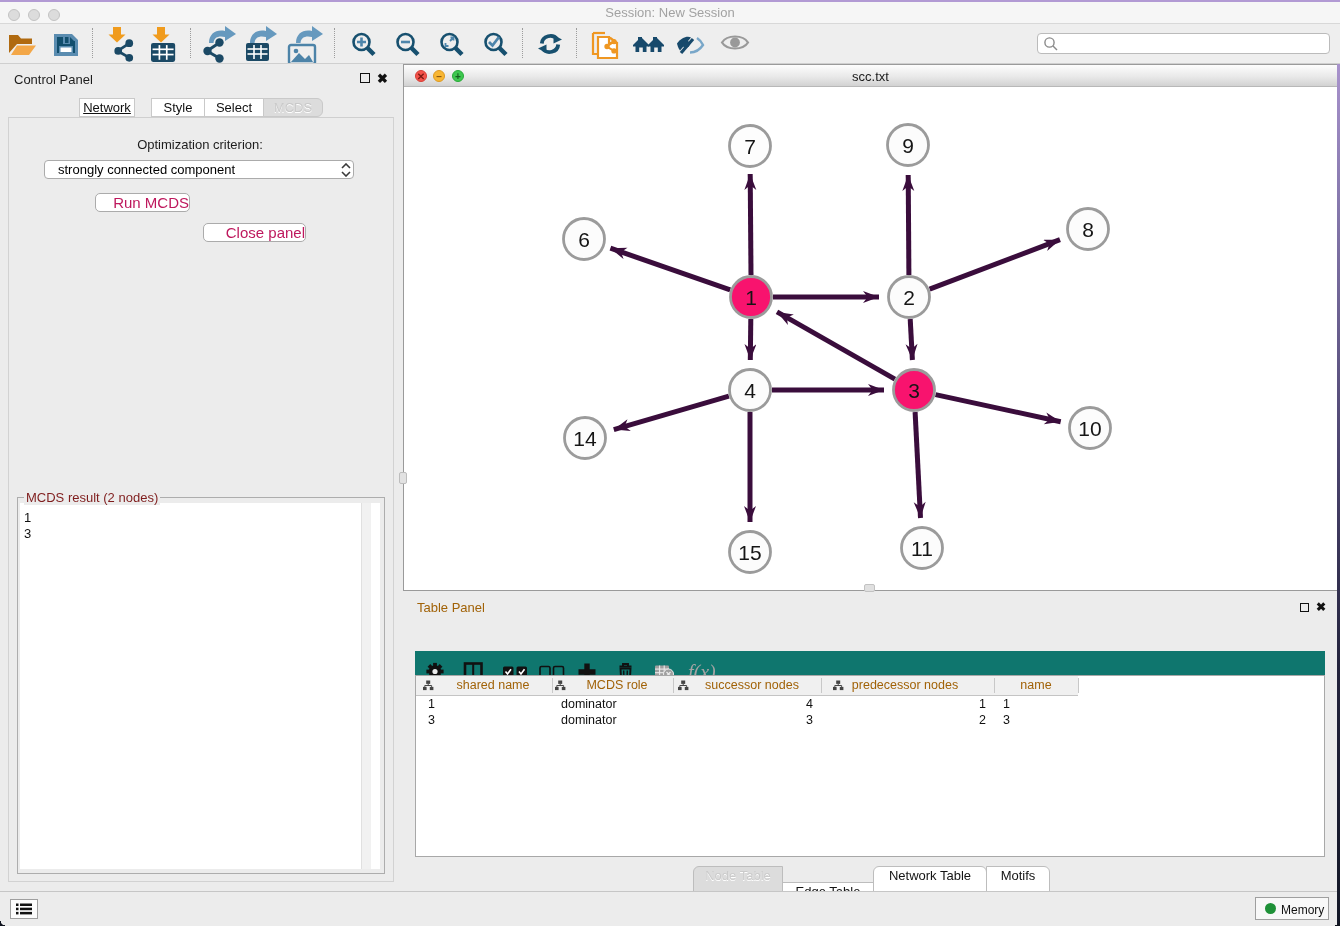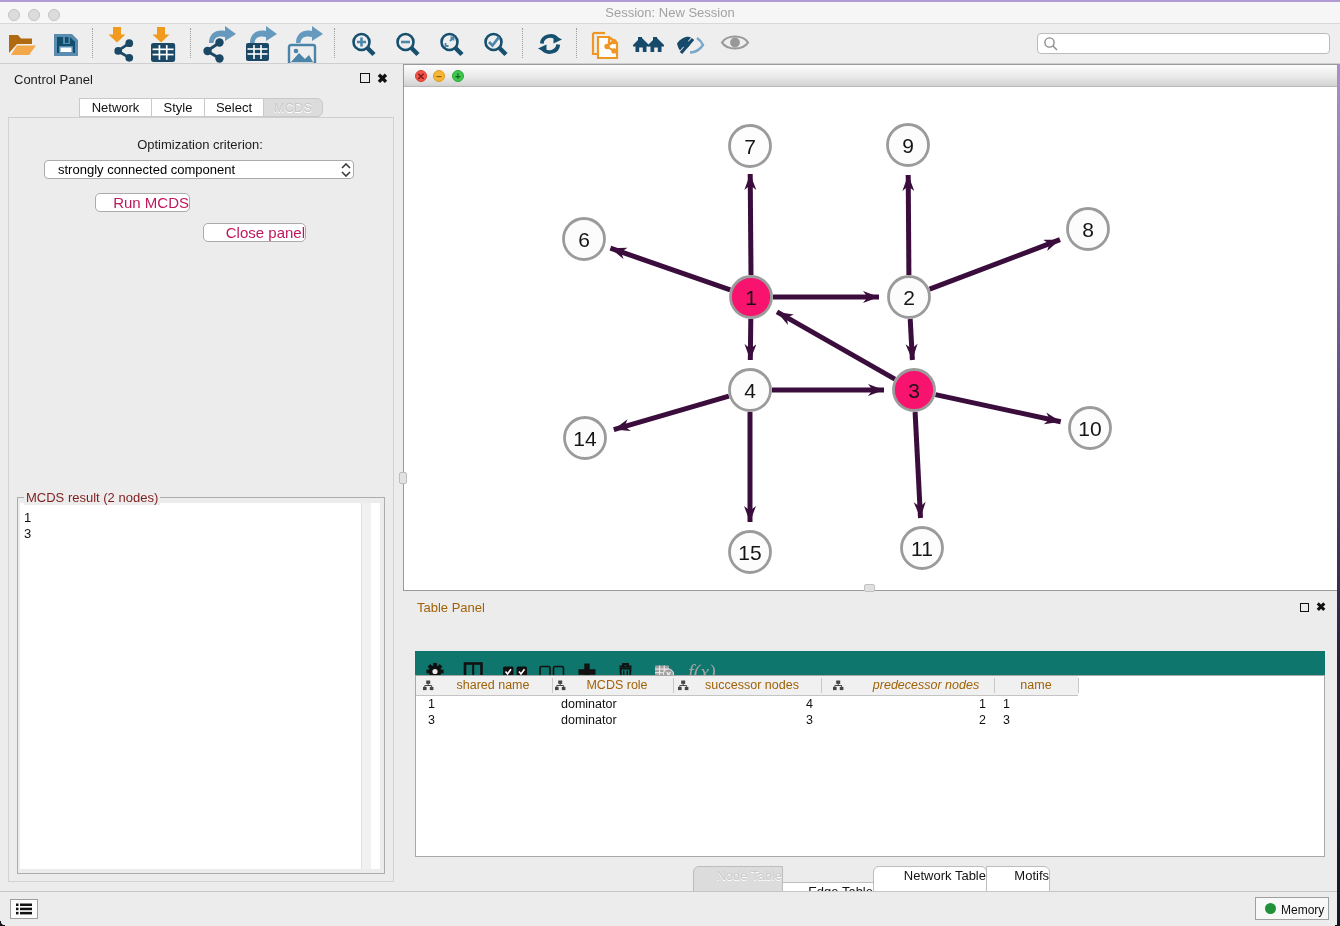--- a/index.html
+++ b/index.html
@@ -54,21 +54,21 @@
   #tp-title{left:417px;top:600px;font-size:13px;color:#a16207;}
   #tp-max{left:1300px;top:603px;width:9px;height:9px;border:1.5px solid #111;box-sizing:border-box;}
   #tp-close{left:1316px;top:600px;font-size:12px;font-weight:700;color:#111;}
   #tp-toolbar{left:415px;top:651px;width:910px;height:37px;background:#0f766e;}
   #tbl{left:415px;top:675px;width:910px;height:182px;background:#fff;border:1px solid #a8a8a8;box-sizing:border-box;}
   #tbl-head{left:0px;top:0px;width:662px;height:19px;background:#f0f0f0;border-bottom:1px solid #c4c4c4;}
   .th{position:absolute;top:2px;font-size:12.5px;color:#a16207;width:100px;text-align:center;}
   .td{position:absolute;font-size:12.5px;color:#111;}
   .colsep{position:absolute;top:2px;height:15px;width:1px;background:#c8c8c8;}
   .tabb{position:absolute;top:866px;height:32px;box-sizing:border-box;background:#fff;
-        border:1px solid #bdbdbd;font-size:13px;color:#141414;text-align:right;line-height:17px;}
+        border:1px solid #bdbdbd;font-size:13px;color:#141414;text-align:center;line-height:17px;}
   
   #statusbar{left:0;top:891px;width:1340px;height:35px;background:#ececec;border-top:1px solid #c6c6c6;}
   #listbtn{left:10px;top:899px;width:28px;height:20px;background:#fcfcfc;border:1px solid #9f9f9f;box-sizing:border-box;}
   #membtn{left:1255px;top:897px;width:74px;height:23px;background:#f8f8f8;border:1px solid #9f9f9f;box-sizing:border-box;}
   
   #redge{left:1337px;top:64px;width:3px;height:862px;
          background:linear-gradient(#a892cc 0%,#897bb0 15%,#4d4570 45%,#23233c 70%,#131726 100%);}
 </style>
 </head>
 <body>
@@ -203,21 +203,21 @@
 <div class="abs" id="search"></div>
 <svg class="abs" style="left:1043px;top:36px" width="16" height="16" viewBox="0 0 16 16">
  <circle cx="6.5" cy="6.5" r="4.6" fill="none" stroke="#8a8a8a" stroke-width="1.4"></circle>
  <line x1="10" y1="10" x2="14" y2="14" stroke="#8a8a8a" stroke-width="1.4"></line>
 </svg>
 
 <div class="abs" id="cp-title">Control Panel</div>
 <div class="abs" id="cp-max"></div>
 <div class="abs" id="cp-close">✖</div>
 <div class="abs" id="cp-box"></div>
-<div class="tab" style="left:79px;width:73px;">Network</div>
+<div class="tab" style="left:79px;width:56px;text-decoration:underline;">Network</div>
 <div class="tab" style="left:151px;width:54px;">Style</div>
 <div class="tab" style="left:204px;width:60px;">Select</div>
 <div class="tab" style="left:263px;width:60px;background:#dcdcdc;color:#c9c9c9;
      text-shadow:0 1px 0 #fff;border-radius:0 6px 6px 0;">MCDS</div>
 <div class="abs" id="opt-label">Optimization criterion:</div>
 <div class="abs" id="dropdown"></div>
 <div class="abs" id="dd-text">strongly connected component</div>
 <svg class="abs" style="left:340px;top:163px" width="12" height="14" viewBox="0 0 12 14">
   <path d="M2,5 L6,1 L10,5" fill="none" stroke="#3a3a3a" stroke-width="1.6"></path>
   <path d="M2,9 L6,13 L10,9" fill="none" stroke="#3a3a3a" stroke-width="1.6"></path>
@@ -228,20 +228,21 @@
 <div class="abs" id="fs-white"></div>
 <div class="abs" id="fs-scroll"></div>
 <div class="abs" id="fs-legend">MCDS result (2 nodes)</div>
 <div class="abs" style="left:24px;top:510px;font-size:13px;color:#111;line-height:16px;">1<br>3</div>
 
 <div class="abs" id="netwin">
   <div class="abs" id="nettitle"></div>
   <div class="mtl" style="left:11px;background:#f4534b;border:1px solid #d63e36;color:#7e1812;">✕</div>
   <div class="mtl" style="left:29px;background:#f8b633;border:1px solid #dd9a22;color:#885510;">–</div>
   <div class="mtl" style="left:48px;background:#3ec74f;border:1px solid #27aa38;color:#155e1e;">+</div>
+  <div class="abs" style="left:0;top:4px;width:100%;text-align:center;font-size:13px;color:#1a1a1a;">scc.txt</div>
   <div class="abs" id="netcanvas">
     <svg width="933" height="503" viewBox="0 0 933 503">
       <defs>
         <marker id="arr" markerUnits="userSpaceOnUse" markerWidth="19" markerHeight="14" refX="16.5" refY="6" orient="auto">
           <path d="M16.5,6 L0.5,0 L5.2,6 L0.5,12 Z" fill="#3a0d3c"></path>
         </marker>
       </defs>
       <g stroke="#3a0d3c" stroke-width="5" marker-end="url(#arr)">
         <line x1="347" y1="188" x2="346.2" y2="87"></line>
         <line x1="326.2" y1="202.8" x2="206.4" y2="161.2"></line>
@@ -357,21 +358,21 @@
 <div class="abs" id="tbl">
   <div class="abs" id="tbl-head"></div>
   <div class="colsep" style="left:136px;"></div>
   <div class="colsep" style="left:257px;"></div>
   <div class="colsep" style="left:405px;"></div>
   <div class="colsep" style="left:578px;"></div>
   <div class="colsep" style="left:662px;"></div>
   <div class="th" style="left:18px;width:118px;">shared name</div>
   <div class="th" style="left:146px;width:110px;">MCDS role</div>
   <div class="th" style="left:268px;width:136px;">successor nodes</div>
-  <div class="th" style="left:431px;width:158px;font-style:italic;">predecessor nodes</div>
+  <div class="th" style="left:410px;width:158px;">predecessor nodes</div>
   <div class="th" style="left:580px;width:80px;">name</div>
   <svg class="abs" style="left:0;top:0;" width="662" height="19" viewBox="0 0 662 19">
     <defs>
       <g id="sic">
         <rect x="3.2" y="0" width="4" height="3.4" stroke="none"></rect>
         <rect x="0" y="6.4" width="3.6" height="3.2" stroke="none"></rect>
         <rect x="6.8" y="6.4" width="3.6" height="3.2" stroke="none"></rect>
         <path d="M5.2,3.4 L5.2,5 M1.8,6.4 L1.8,5 L8.6,5 L8.6,6.4" fill="none" stroke-width="1"></path>
       </g>
     </defs>

